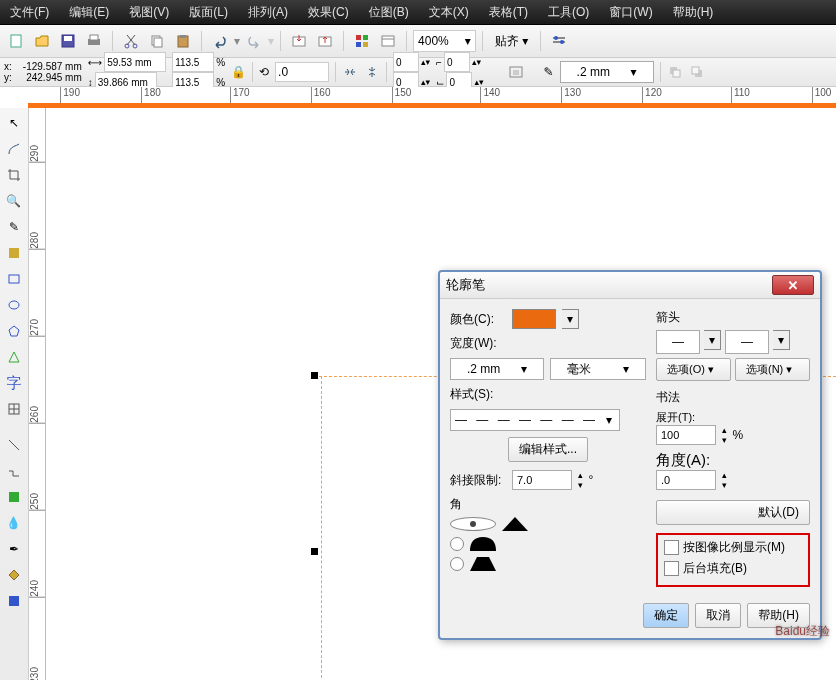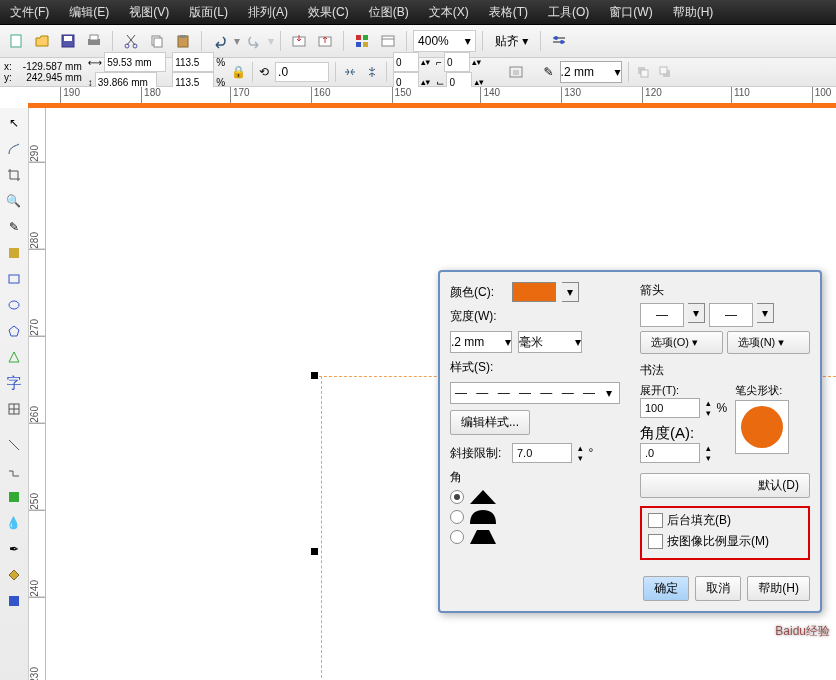--- a/index.html
+++ b/index.html
@@ -29,21 +29,21 @@
 .dialog{position:absolute;left:438px;top:270px;width:380px;background:#f0f0f0;border:2px solid #6a8fc0;border-radius:4px;box-shadow:2px 2px 8px rgba(0,0,0,.3);z-index:10}
 .dlg-title{background:linear-gradient(#fdfdfd,#e8e8e8);height:26px;display:flex;align-items:center;justify-content:space-between;padding:0 6px;font-size:13px;border-bottom:1px solid #ccc;border-radius:3px 3px 0 0}
 .dlg-close{width:40px;height:18px;background:linear-gradient(#e07070,#c03030);border:1px solid #803030;border-radius:2px;display:flex;align-items:center;justify-content:center;color:#fff;font-weight:bold;cursor:pointer}
 .dlg-body{padding:10px;display:flex;gap:10px}
 .col1{flex:1}
 .col2{width:170px}
 .row{display:flex;align-items:center;margin-bottom:6px;gap:6px}
 .lbl{min-width:56px}
 .swatch{width:42px;height:18px;background:#ea6a10;border:1px solid #888}
 .dd{width:16px;height:18px;border:1px solid #888;border-left:none;background:#eee;display:flex;align-items:center;justify-content:center;cursor:pointer}
-.sel{border:1px solid #aaa;background:#fff;height:20px;display:flex;align-items:center;padding:0 0;font-size:12px}
+.sel{border:1px solid #aaa;background:#fff;height:20px;display:flex;align-items:center;padding:0 16px;font-size:12px}
 .sel.w1{width:60px}
 .sel.w2{width:62px}
 .styleline{border:1px solid #aaa;background:#fff;height:20px;width:160px;display:flex;align-items:center;padding:0 4px;letter-spacing:3px}
 .btn{background:linear-gradient(#fdfdfd,#e8e8e8);border:1px solid #aaa;border-radius:2px;padding:3px 10px;cursor:pointer;font-size:12px}
 .group{border:none;margin-bottom:8px}
 .arrowbox{border:1px solid #aaa;background:#fff;width:42px;height:22px;display:flex;align-items:center;justify-content:center}
 .arrowrow{display:flex;gap:4px;margin-bottom:4px}
 .spin{border:1px solid #aaa;background:#fff;width:50px;height:18px;display:flex;align-items:center;padding:0 4px;font-size:11px}
 .nib{width:52px;height:52px;border:1px solid #aaa;background:#fff;display:flex;align-items:center;justify-content:center}
 .nib-circle{width:42px;height:42px;background:#ea6a10;border-radius:50%}
@@ -378,20 +378,24 @@
       <div class="tick" style="top:96%">230</div>
     </div>
     <div class="dashline-h" style="top:268px;left:290px;right:0"></div>
     <div class="dashline-v" style="left:292px;top:268px;bottom:0"></div>
     <div class="handle" style="left:282px;top:264px"></div>
     <div class="handle" style="left:282px;top:440px"></div>
   </div>
 </div>
 
 <div class="dialog">
+  <div class="dlg-title">
+    <span>轮廓笔</span>
+    <div class="dlg-close">✕</div>
+  </div>
   <div class="dlg-body">
     <div class="col1">
       <div class="row">
           <span class="lbl">颜色(C):</span>
           <div class="swatch"></div>
           <div class="dd">▾</div>
         </div>
       <div class="row">
           <span class="lbl">宽度(W):</span>
         </div>
@@ -407,21 +411,21 @@
       </div>
       <div class="row">
           <span class="lbl">样式(S):</span>
         </div>
       <div class="row">
           <div class="styleline">
             <span>— — — — — — —</span>
             <span style="margin-left:auto">▾</span>
           </div>
         </div>
-      <div class="row" style="justify-content:flex-start">
+      <div class="row" style="justify-content:center">
           <div class="btn">编辑样式...</div>
         </div>
       <div class="row" style="margin-top:8px">
           <span class="lbl">斜接限制:</span>
           <div class="spin">7.0</div>
           <span style="font-size:9px">▴<br>▾</span>
           <span>°</span>
         </div>
       <div class="row" style="gap:30px;margin-top:6px">
         <div>
@@ -472,39 +476,33 @@
                 <div class="spin">100</div>
                 <span style="font-size:9px">▴<br>▾</span>
                 <span>%</span>
               </div>
             <div style="font-size:15px;margin-top:4px">角度(A):</div>
             <div class="row">
                 <div class="spin">.0</div>
                 <span style="font-size:9px">▴<br>▾</span>
               </div>
           </div>
-          <div>
-            <div style="font-size:11px;margin-bottom:2px">笔尖形状:</div>
-            <div class="nib">
-                <div class="nib-circle"></div>
-              </div>
-          </div>
         </div>
         <div style="text-align:right;margin-top:4px">
             <div class="btn">默认(D)</div>
           </div>
       </div>
       <div class="redbox">
         <div class="checkrow">
             <div class="chk"></div>
-            <span>后台填充(B)</span>
+            <span>按图像比例显示(M)</span>
           </div>
         <div class="checkrow">
             <div class="chk"></div>
-            <span>按图像比例显示(M)</span>
+            <span>后台填充(B)</span>
           </div>
       </div>
     </div>
   </div>
   <div class="footer">
     <div class="btn ok">确定</div>
     <div class="btn">取消</div>
     <div class="btn">帮助(H)</div>
   </div>
 </div>

